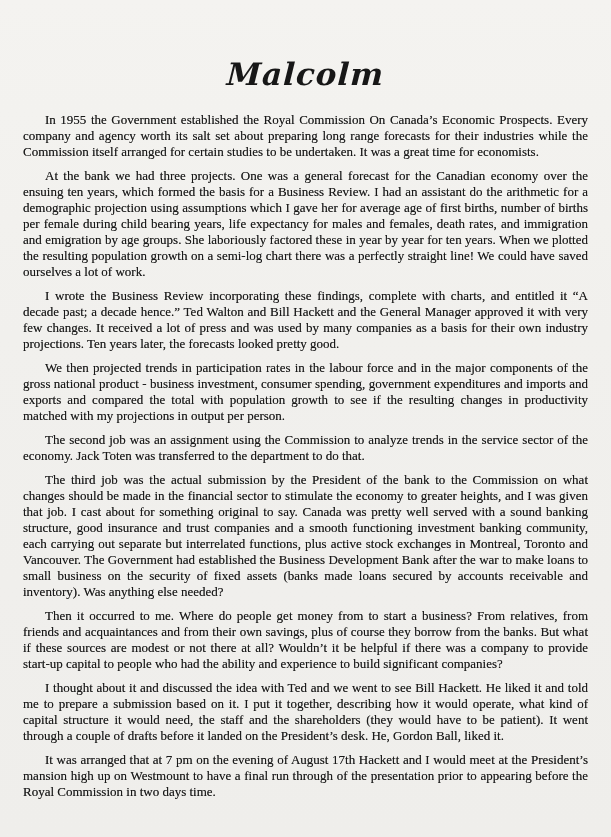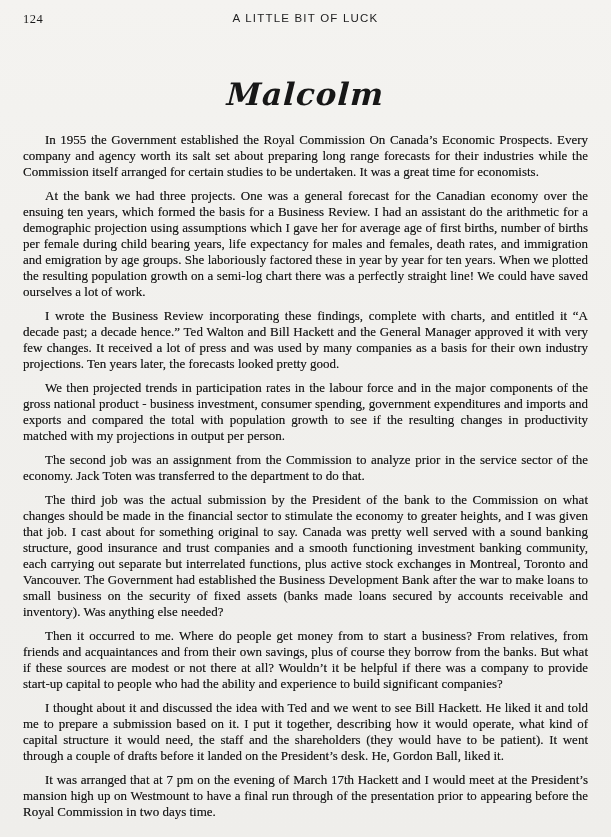--- a/index.html
+++ b/index.html
@@ -62,31 +62,27 @@
   }
   .body-text p {
     margin: 8px;
     text-indent: 22px;
   }
 </style>
 </head>
 <body>
 
 <div class="page">
-  <div class="running-header">
-    <span class="page-number">124</span>
-    <span class="running-title">A LITTLE BIT OF LUCK</span>
-  </div>
 
   <h1 class="chapter-title">Malcolm</h1>
 
   <div class="body-text">
     <p>In 1955 the Government established the Royal Commission On Canada’s Economic Prospects. Every company and agency worth its salt set about preparing long range forecasts for their industries while the Commission itself arranged for certain studies to be undertaken. It was a great time for economists.</p>
     <p>At the bank we had three projects. One was a general forecast for the Canadian economy over the ensuing ten years, which formed the basis for a Business Review. I had an assistant do the arithmetic for a demographic projection using assumptions which I gave her for average age of first births, number of births per female during child bearing years, life expectancy for males and females, death rates, and immigration and emigration by age groups. She laboriously factored these in year by year for ten years. When we plotted the resulting population growth on a semi-log chart there was a perfectly straight line! We could have saved ourselves a lot of work.</p>
     <p>I wrote the Business Review incorporating these findings, complete with charts, and entitled it “A decade past; a decade hence.” Ted Walton and Bill Hackett and the General Manager approved it with very few changes. It received a lot of press and was used by many companies as a basis for their own industry projections. Ten years later, the forecasts looked pretty good.</p>
     <p>We then projected trends in participation rates in the labour force and in the major components of the gross national product - business investment, consumer spending, government expenditures and imports and exports and compared the total with population growth to see if the resulting changes in productivity matched with my projections in output per person.</p>
-    <p>The second job was an assignment from the Commission to analyze prior in the service sector of the economy. Jack Toten was transferred to the department to do that.</p>
+    <p>The second job was an assignment using the Commission to analyze trends in the service sector of the economy. Jack Toten was transferred to the department to do that.</p>
     <p>The third job was the actual submission by the President of the bank to the Commission on what changes should be made in the financial sector to stimulate the economy to greater heights, and I was given that job. I cast about for something original to say. Canada was pretty well served with a sound banking structure, good insurance and trust companies and a smooth functioning investment banking community, each carrying out separate but interrelated functions, plus active stock exchanges in Montreal, Toronto and Vancouver. The Government had established the Business Development Bank after the war to make loans to small business on the security of fixed assets (banks made loans secured by accounts receivable and inventory). Was anything else needed?</p>
     <p>Then it occurred to me. Where do people get money from to start a business? From relatives, from friends and acquaintances and from their own savings, plus of course they borrow from the banks. But what if these sources are modest or not there at all? Wouldn’t it be helpful if there was a company to provide start-up capital to people who had the ability and experience to build significant companies?</p>
     <p>I thought about it and discussed the idea with Ted and we went to see Bill Hackett. He liked it and told me to prepare a submission based on it. I put it together, describing how it would operate, what kind of capital structure it would need, the staff and the shareholders (they would have to be patient). It went through a couple of drafts before it landed on the President’s desk. He, Gordon Ball, liked it.</p>
-    <p>It was arranged that at 7 pm on the evening of March 17th Hackett and I would meet at the President’s mansion high up on Westmount to have a final run through of the presentation prior to appearing before the Royal Commission in two days time.</p>
+    <p>It was arranged that at 7 pm on the evening of August 17th Hackett and I would meet at the President’s mansion high up on Westmount to have a final run through of the presentation prior to appearing before the Royal Commission in two days time.</p>
   </div>
 </div>
 
 </body></html>

